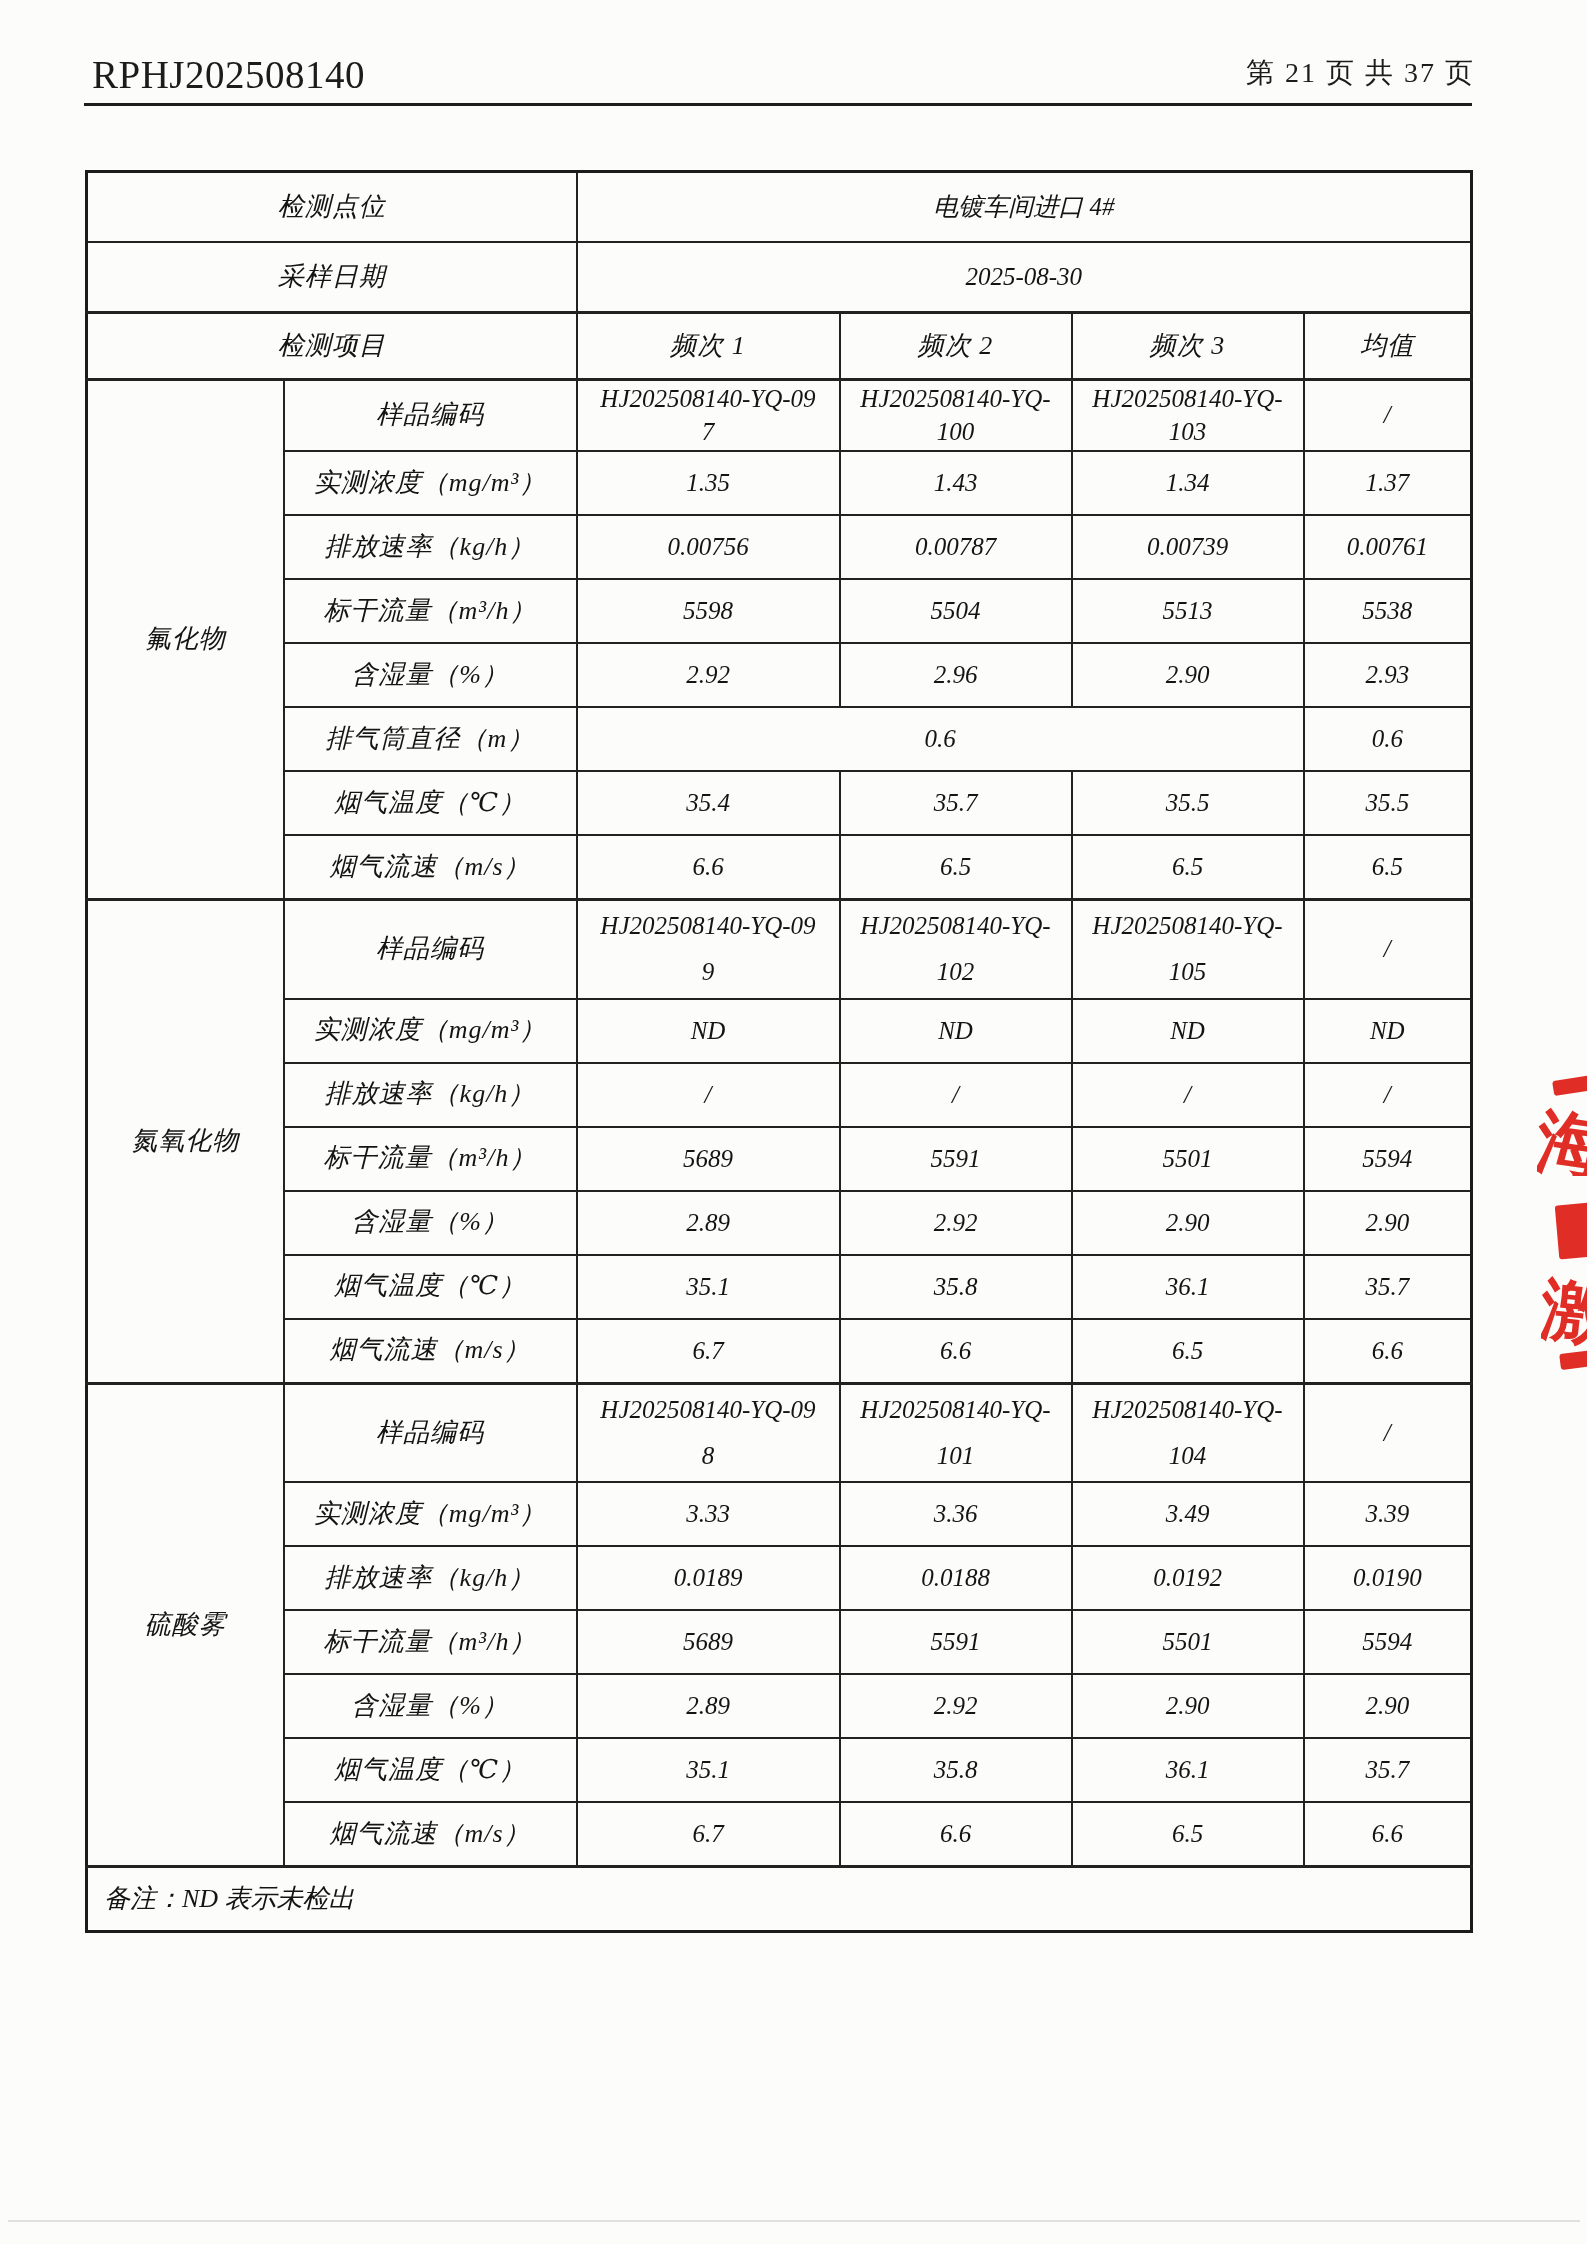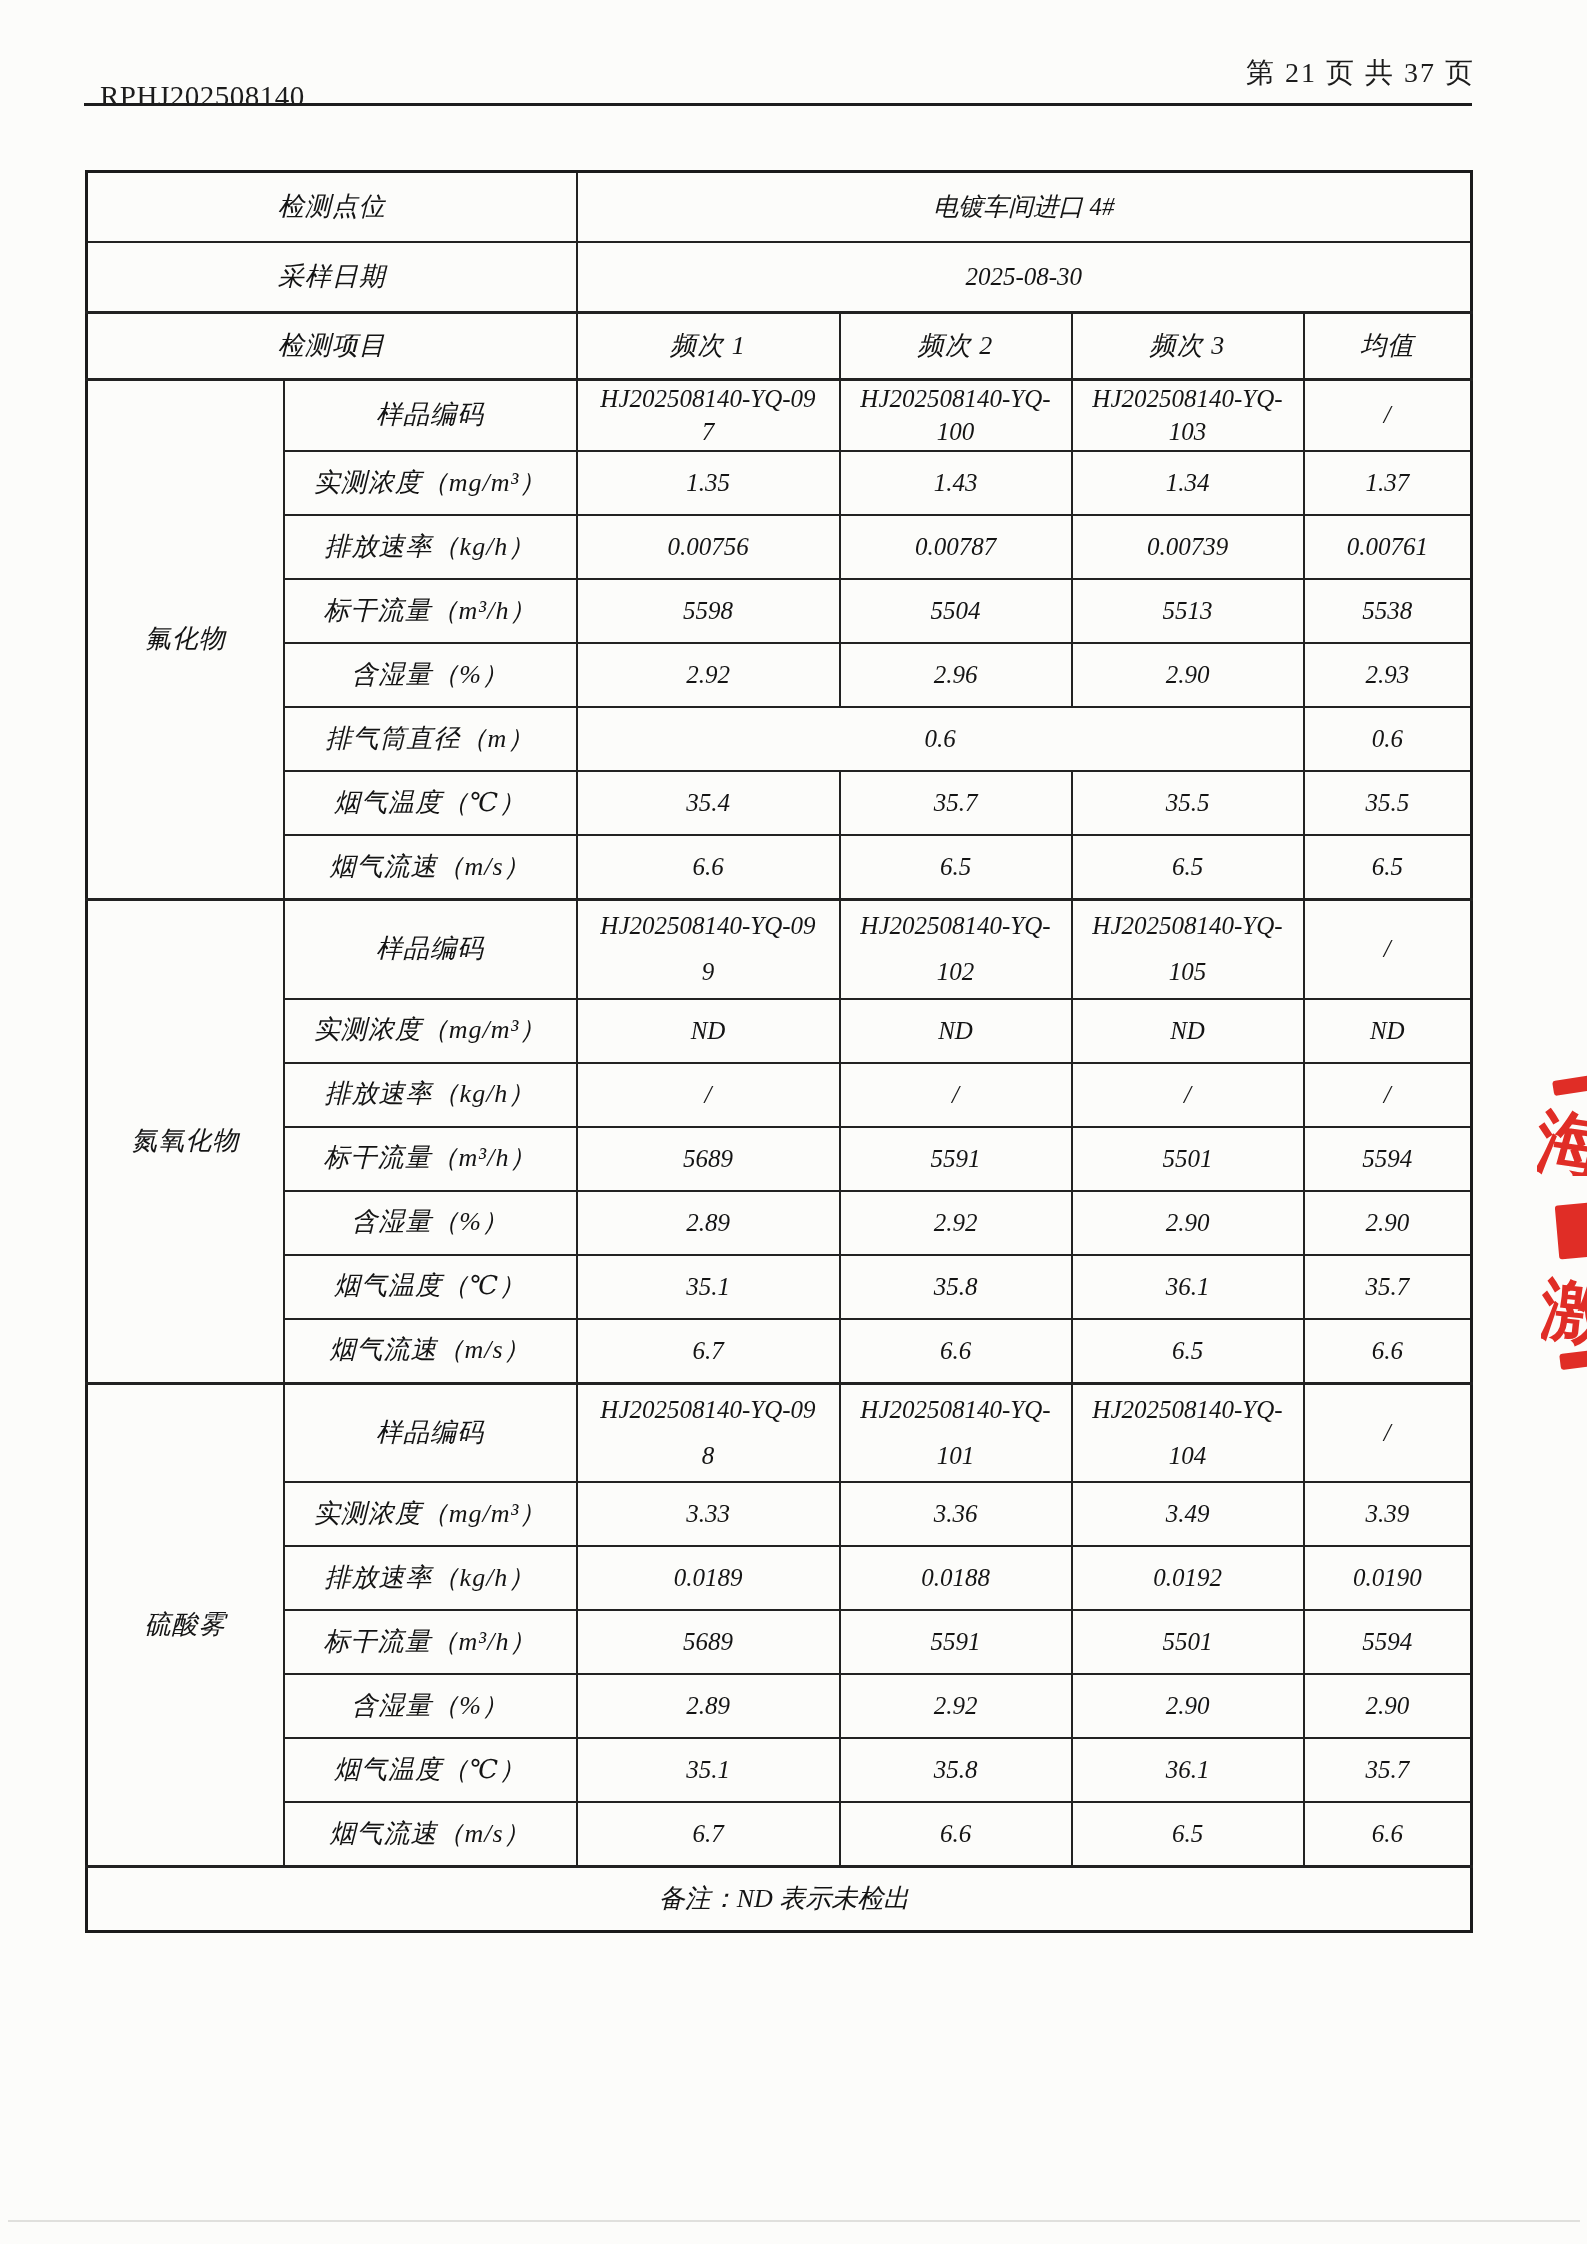--- a/index.html
+++ b/index.html
@@ -8,22 +8,22 @@
     background:#ffffff;
     font-family:"Liberation Serif","DejaVu Serif",serif;
     color:#161616;
   }
   .page{
     position:relative;width:1587px;height:2244px;overflow:hidden;
     background:#fcfcfa;
   }
   
   .report-no{
-    position:absolute;left:100px;top:52px;
-    font-size:29px;letter-spacing:.5px;color:#1c1c1c;margin-top:28px;
+    position:absolute;left:92px;top:52px;
+    font-size:39px;letter-spacing:.5px;color:#1c1c1c;
   }
   .page-indicator{
     position:absolute;right:112px;top:54px;
     font-size:28px;letter-spacing:2px;color:#1c1c1c;
   }
   .header-rule{
     position:absolute;left:84px;top:103px;width:1388px;height:3px;
     background:#1d1d1d;
   }
   .section-title{
@@ -44,21 +44,21 @@
   }
   table.results{border:3px solid #1b1b1b;}
   tr.meta-row td{height:64px;}
   tr.freq-row td{height:60px;border-top-width:3px;margin-top:17px;}
   tr.std-row td{height:58px;}
   tr.sample-compact td{height:56px;}
   tr.sample-roomy td{height:84px;}
   tr.sample-roomy td .code{line-height:1.85;}
   tr.group-start td{border-top-width:3px;}
   tr.note-row td{
-    height:58px;text-align:center;padding-left:16px;border-top-width:3px;
+    height:58px;text-align:left;padding-left:16px;border-top-width:3px;
     font-size:26px;
   }
   td.group-cell{font-size:26px;letter-spacing:1px;}
   td.label-cell{font-size:26px;letter-spacing:1px;}
   .code{display:inline-block;word-break:break-all;line-height:1.3;}
   td:nth-child(3) .code{max-width:218px;}
   td.c-f2 .code,td.c-f3 .code{max-width:198px;}
   
   .seal{position:absolute;color:#e02d26;pointer-events:none;}
   .seal-bar{background:#e02d26;border-radius:3px;}

